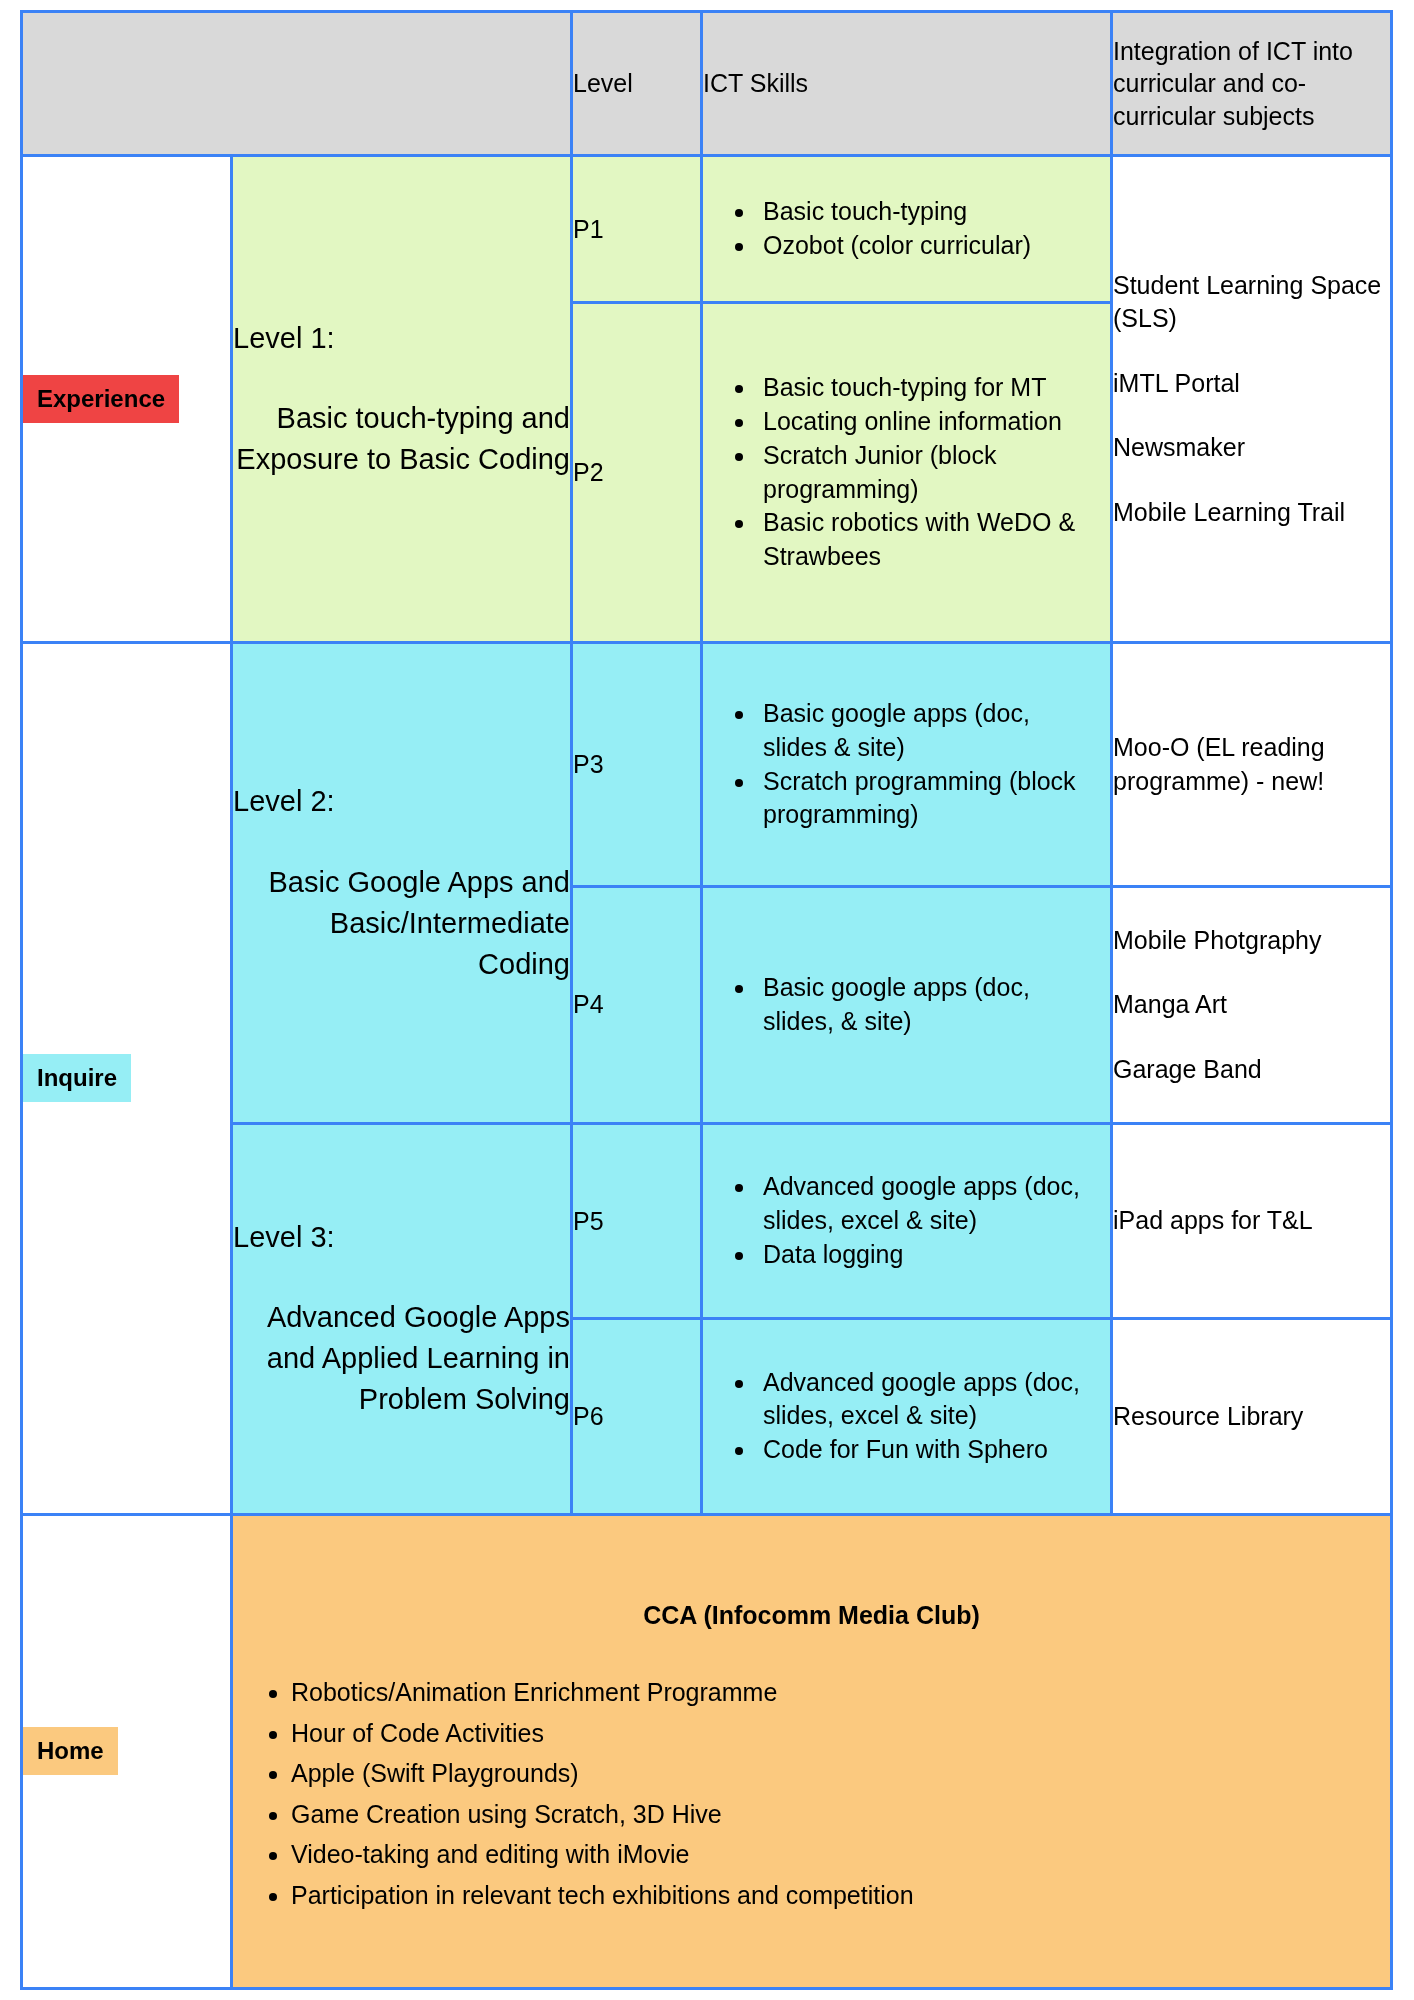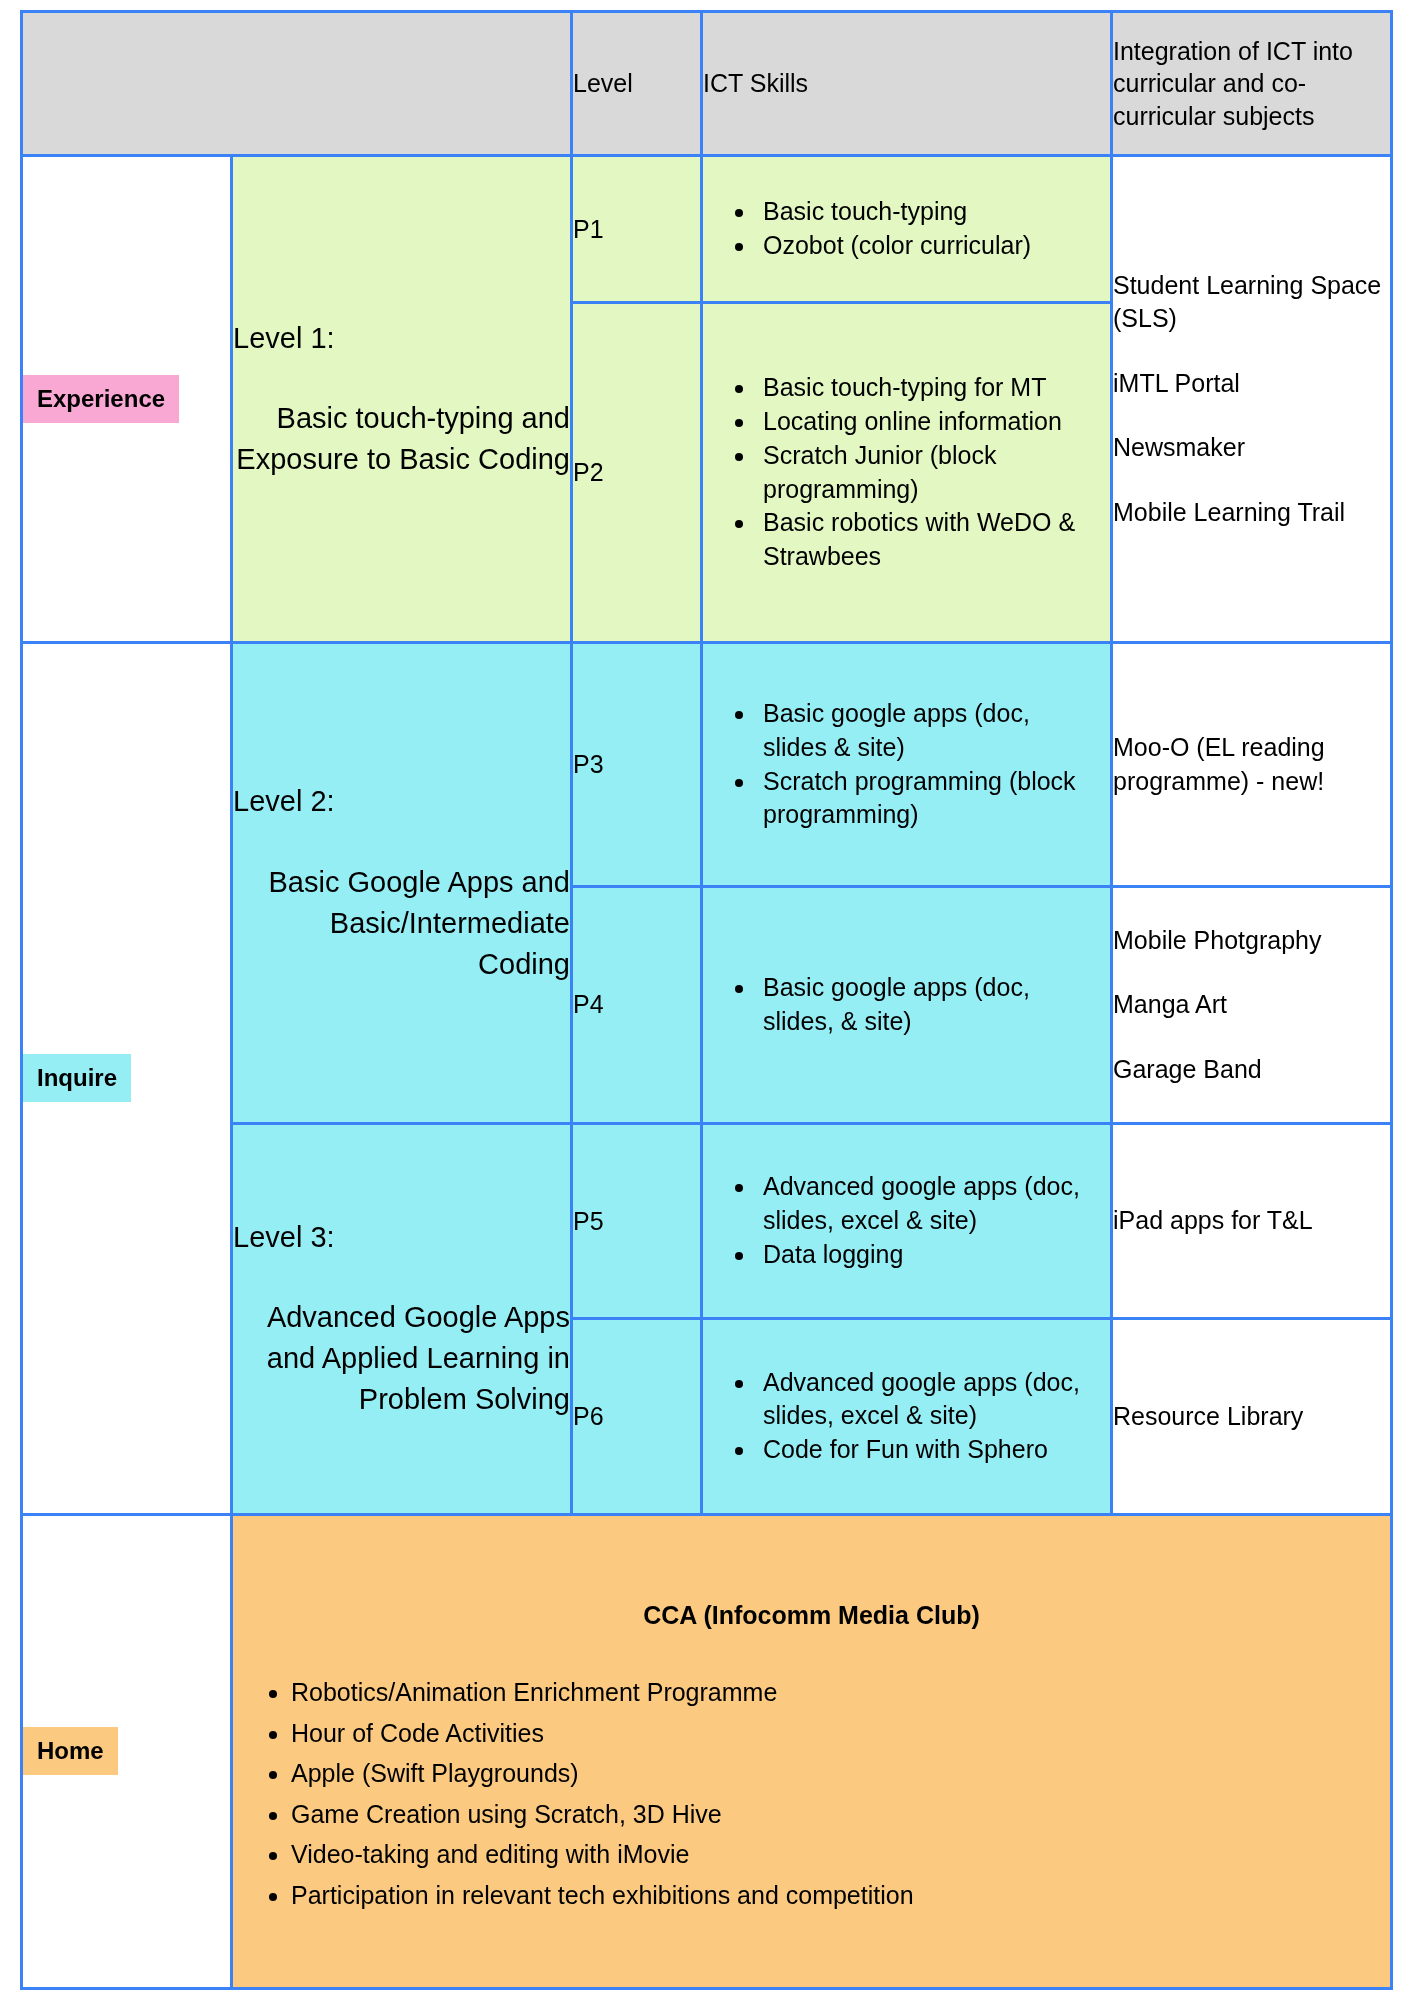--- a/index.html
+++ b/index.html
@@ -63,21 +63,21 @@
     text-align: center;
     vertical-align: middle;
   }
   .theme-chip {
     display: inline-block;
     font-weight: bold;
     font-size: 24px;
     line-height: 1.25;
     padding: 9px 14px;
   }
-  .chip-green  { background: #f9a8d4; }
+  .chip-green  { background: #ef4444; }
   .chip-blue   { background: #96eef5; }
   .chip-orange { background: #fbc97f; }
 
   
   .band-green  { background: #e2f7c2; }
   .band-blue   { background: #96eef5; }
   .band-orange { background: #fbc97f; }
 
   
   .leveldesc {

